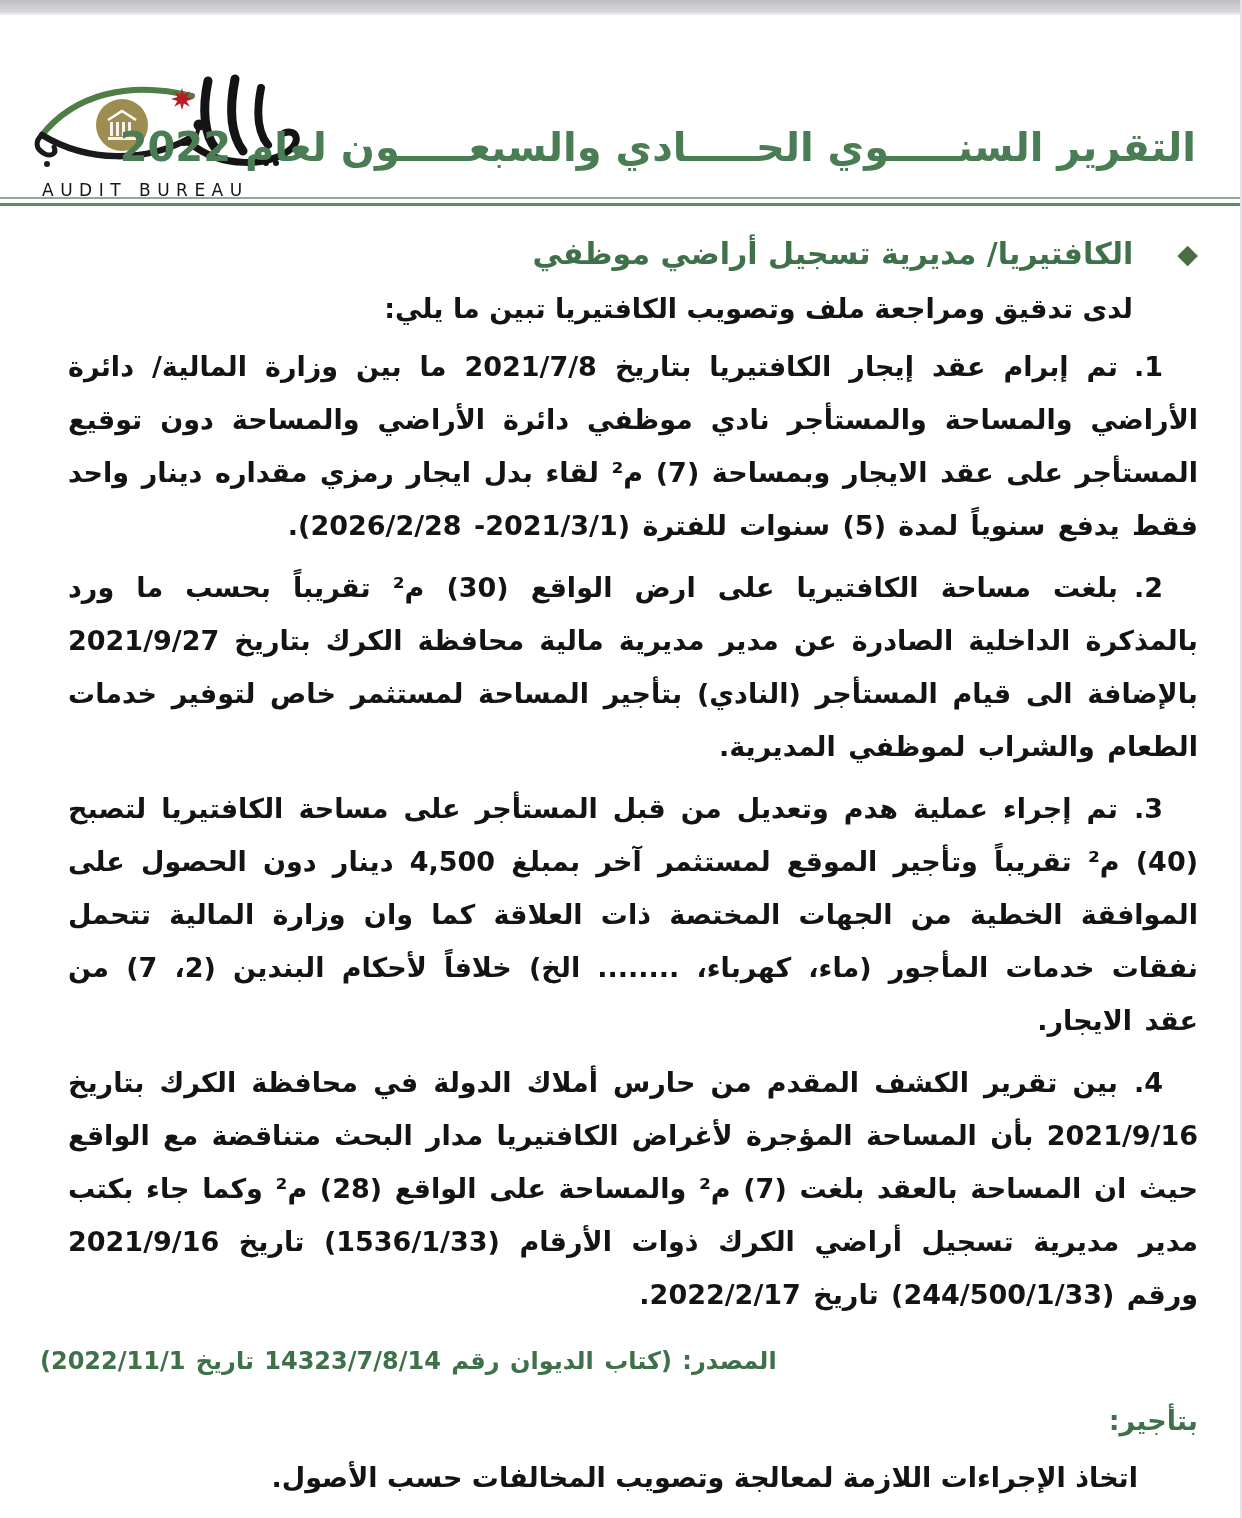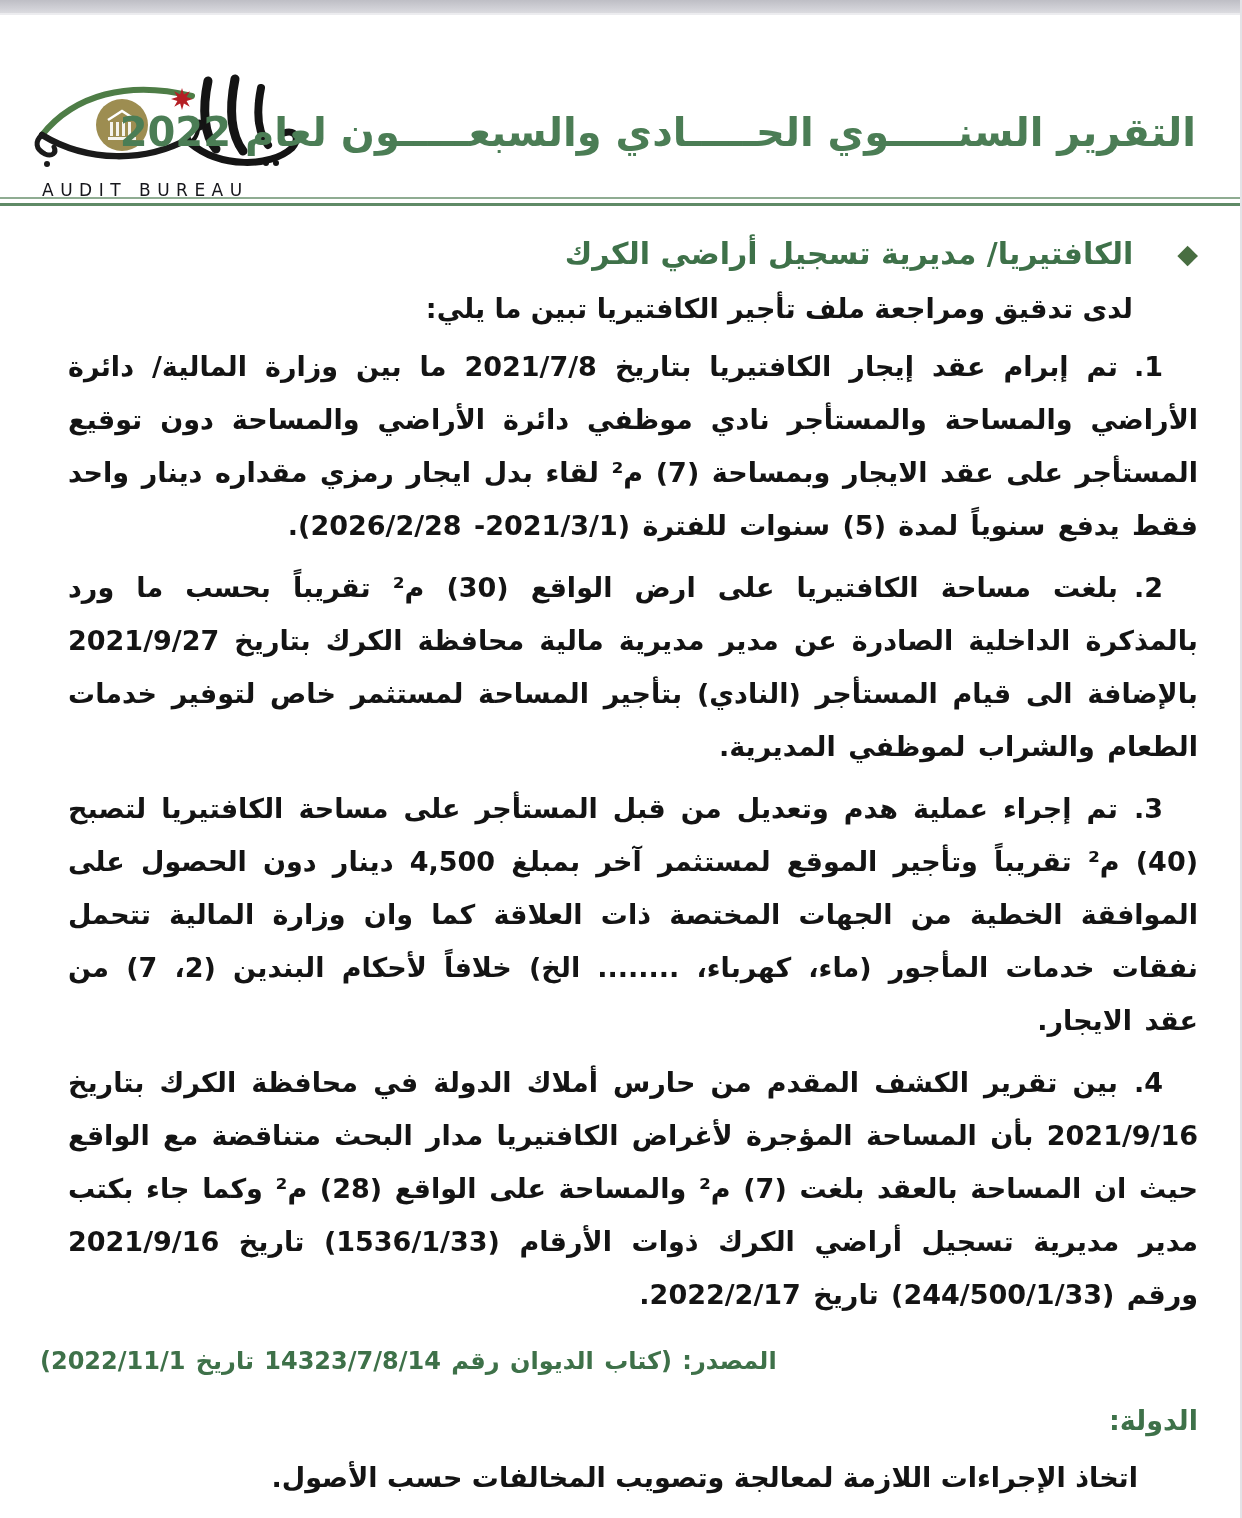--- a/index.html
+++ b/index.html
@@ -10,21 +10,21 @@
   html,body{margin:0;padding:0;background:#ffffff;}
   .page{
     width:1242px;height:1518px;position:relative;background:#ffffff;overflow:hidden;
     font-family:"DejaVu Sans",sans-serif;color:var(--text-black);
     border-right:2px solid #e3e3e7;box-sizing:border-box;
   }
   .topbar{height:13px;background:linear-gradient(180deg,#bebec5 0%,#cfcfd5 60%,#dcdce0 100%);border-bottom:2px solid #ececef;}
   .header{position:relative;height:182px;}
   .logo{position:absolute;left:30px;top:58px;width:285px;height:130px;}
   .report-title{
-    position:absolute;right:44px;top:94px;font-size:40px;font-weight:bold;
+    position:absolute;right:44px;top:109px;font-size:40px;font-weight:bold;
     color:var(--title-green);direction:rtl;white-space:nowrap;
   }
   .rule{height:4px;border-top:2px solid var(--rule-green-light);border-bottom:3px solid var(--rule-green-dark);}
   .content{padding:20px 42px 0 52px;direction:rtl;}
   .section-head{display:flex;align-items:center;margin-top:8px;}
   .diamond{color:var(--diamond-green);font-size:27px;line-height:1;margin-left:44px;}
   .section-title{color:var(--heading-green);font-weight:bold;font-size:30px;line-height:1.3;}
   .intro{font-weight:bold;font-size:27px;margin:20px 65px 16px 0;}
   .item{
     font-size:27px;font-weight:bold;line-height:53px;text-align:justify;
@@ -79,39 +79,39 @@
     </svg>
     <div class="report-title">التقرير السنـــــوي الحـــــادي والسبعـــــون لعام 2022</div>
   </div>
 
   <div class="rule"></div>
 
   <div class="content">
 
     <div class="section-head">
       <span class="diamond">◆</span>
-      <span class="section-title">الكافتيريا/ مديرية تسجيل أراضي الكرك</span>
+      <span class="section-title">الكافتيريا/ مديرية تسجيل أراضي موظفي</span>
     </div>
 
-    <div class="intro">لدى تدقيق ومراجعة ملف تأجير الكافتيريا تبين ما يلي:</div>
+    <div class="intro">لدى تدقيق ومراجعة ملف وتصويب الكافتيريا تبين ما يلي:</div>
 
     <div>
       <p class="item">
         <span class="inum">1.</span><span class="igap"></span><span>تم إبرام عقد إيجار الكافتيريا بتاريخ 2021/7/8 ما بين وزارة المالية/ دائرة الأراضي والمساحة والمستأجر نادي موظفي دائرة الأراضي والمساحة دون توقيع المستأجر على عقد الايجار وبمساحة (7) م² لقاء بدل ايجار رمزي مقداره دينار واحد فقط يدفع سنوياً لمدة (5) سنوات للفترة (2021/3/1- 2026/2/28).</span>
       </p>
       <p class="item">
         <span class="inum">2.</span><span class="igap"></span><span>بلغت مساحة الكافتيريا على ارض الواقع (30) م² تقريباً بحسب ما ورد بالمذكرة الداخلية الصادرة عن مدير مديرية مالية محافظة الكرك بتاريخ 2021/9/27 بالإضافة الى قيام المستأجر (النادي) بتأجير المساحة لمستثمر خاص لتوفير خدمات الطعام والشراب لموظفي المديرية.</span>
       </p>
       <p class="item">
         <span class="inum">3.</span><span class="igap"></span><span>تم إجراء عملية هدم وتعديل من قبل المستأجر على مساحة الكافتيريا لتصبح (40) م² تقريباً وتأجير الموقع لمستثمر آخر بمبلغ 4,500 دينار دون الحصول على الموافقة الخطية من الجهات المختصة ذات العلاقة كما وان وزارة المالية تتحمل نفقات خدمات المأجور (ماء، كهرباء، ........ الخ) خلافاً لأحكام البندين (2، 7) من عقد الايجار.</span>
       </p>
       <p class="item">
         <span class="inum">4.</span><span class="igap"></span><span>بين تقرير الكشف المقدم من حارس أملاك الدولة في محافظة الكرك بتاريخ 2021/9/16 بأن المساحة المؤجرة لأغراض الكافتيريا مدار البحث متناقضة مع الواقع حيث ان المساحة بالعقد بلغت (7) م² والمساحة على الواقع (28) م² وكما جاء بكتب مدير مديرية تسجيل أراضي الكرك ذوات الأرقام (1536/1/33) تاريخ 2021/9/16 ورقم (244/500/1/33) تاريخ 2022/2/17.</span>
       </p>
     </div>
 
     <div class="source">المصدر: (كتاب الديوان رقم 14323/7/8/14 تاريخ 2022/11/1)</div>
 
-    <div class="sub-head">الدولة:</div>
+    <div class="sub-head">بتأجير:</div>
     <div class="rec-body">اتخاذ الإجراءات اللازمة لمعالجة وتصويب المخالفات حسب الأصول.</div>
 
   </div>
 </div>
 
 </body></html>

